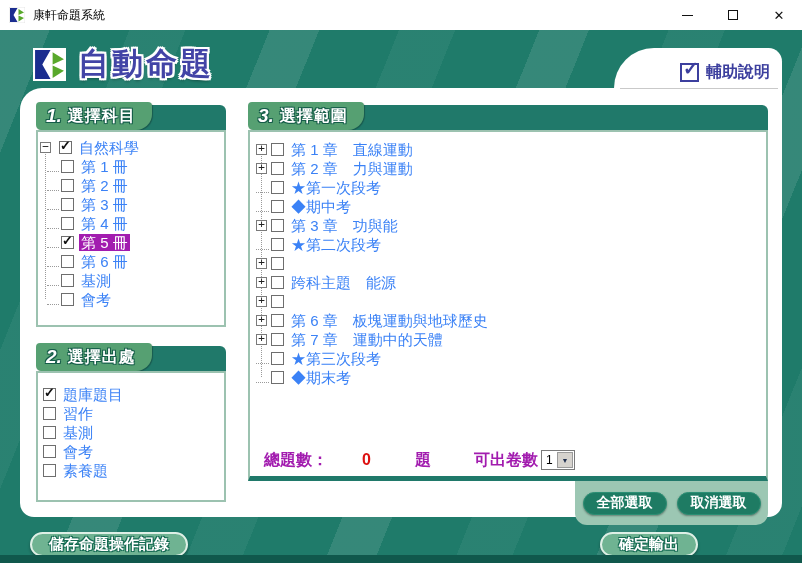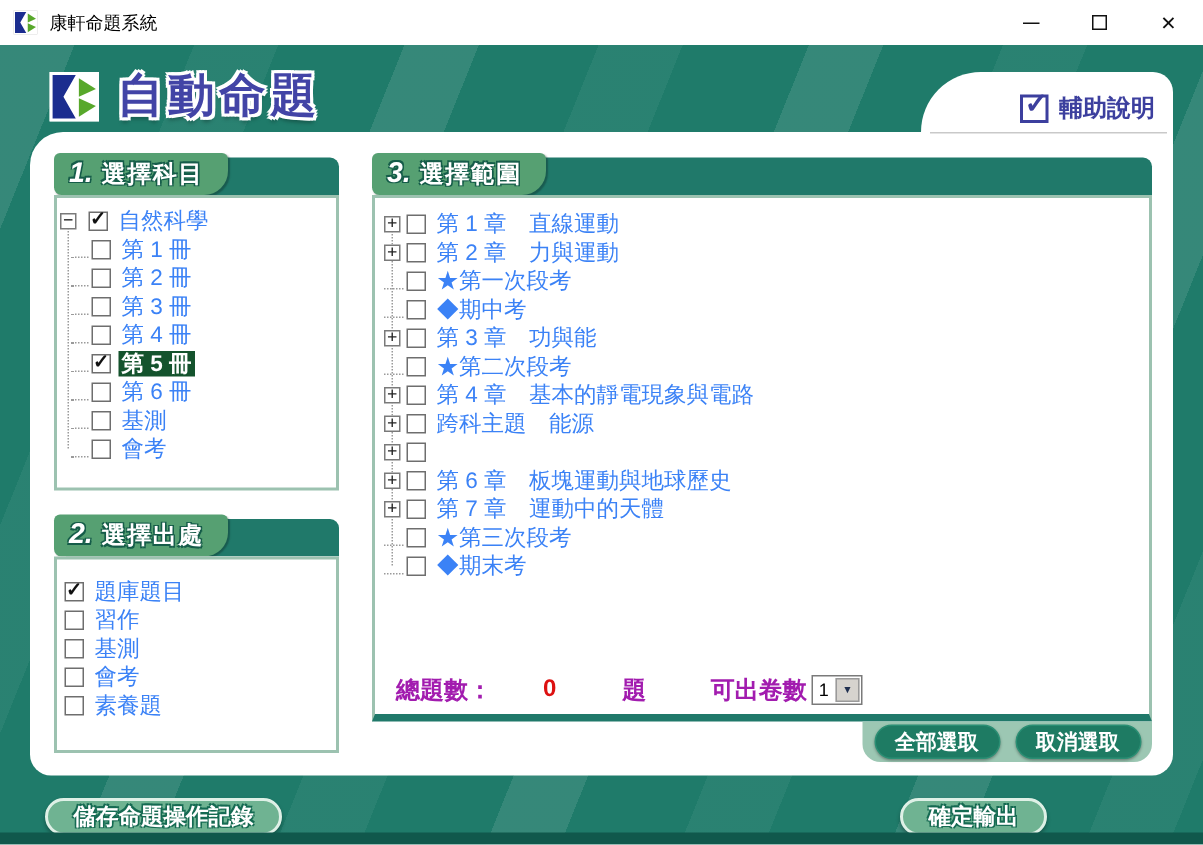--- a/index.html
+++ b/index.html
@@ -79,40 +79,40 @@
   .t-expand{width:11px;height:11px;box-sizing:border-box;border:1px solid #7a7a7a;background:#fff;
     font-family:"DejaVu Sans Mono",monospace;font-size:11px;line-height:8px;text-align:center;
     color:#222;margin-right:8px;flex:none;z-index:1;cursor:pointer;}
   .range .t-expand{margin-right:4px;}
   .t-stub{width:12px;height:10px;border-bottom:1px dotted #9a9a9a;margin-right:2px;flex:none;}
   .range .t-stub{width:13px;}
   .t-check{width:13px;height:13px;box-sizing:border-box;border:1px solid #6e6e6e;background:#fff;
     margin-right:5px;flex:none;position:relative;z-index:1;cursor:pointer;}
   .mark{position:absolute;left:0;top:-4px;font-size:13px;font-weight:bold;color:#111;}
   .t-label{font-size:15px;color:#3b82f6;white-space:pre;padding:0 2px;line-height:17px;cursor:default;}
-  .t-label.sel{background:#14532d;color:#fff;font-weight:bold;}
+  .t-label.sel{background:#a21caf;color:#fff;}
   .rail{position:absolute;width:0;border-left:1px dotted #9a9a9a;}
   #subject-rail{left:7px;top:15px;height:152px;}
   #range-rail{left:11px;top:17px;height:228px;}
 
   
   .range-footer{position:absolute;left:14px;right:8px;bottom:4px;height:24px;display:flex;align-items:center;}
   .f-label{font-size:16px;font-weight:bold;color:#a21caf;}
   .f-total-value{font-size:16px;font-weight:bold;color:#dd1111;margin-left:34px;}
   .f-unit{margin-left:44px;}
   .f-papers{margin-left:43px;}
   .combo{margin-left:3px;width:34px;height:20px;border:1px solid #7a7a7a;background:#fff;
     position:relative;display:flex;align-items:center;box-sizing:border-box;cursor:pointer;}
   .combo-value{font-size:12px;padding-left:4px;color:#000;}
   .combo-btn{position:absolute;right:1px;top:1px;bottom:1px;width:16px;background:#d6d3ce;
     border:1px solid #9a9a9a;box-sizing:border-box;display:flex;align-items:center;
     justify-content:center;font-size:7px;color:#203050;cursor:pointer;}
 
   
-  .select-tab{position:absolute;left:555px;top:393px;width:193px;height:27px;background:#9cc7b3;
+  .select-tab{position:absolute;left:555px;top:393px;width:193px;height:44px;background:#9cc7b3;
     border-radius:0 0 12px 12px;display:flex;align-items:center;justify-content:center;gap:10px;}
   .pill-dark{height:23px;padding:0 13px;background:#1e7b63;border:1px solid #2a8f74;border-radius:12px;
     color:#fff;font-size:14px;font-weight:bold;display:flex;align-items:center;box-sizing:border-box;
     box-shadow:0 1px 2px rgba(0,0,0,.35);cursor:pointer;}
 
   
   .pill-light{position:absolute;height:25px;padding:0 17px;background:#6fb392;
     border:2px solid #def0e6;border-radius:14px;color:#fff;font-size:15px;font-weight:bold;
     display:flex;align-items:center;box-sizing:border-box;cursor:pointer;
     text-shadow:-1px -1px 0 #156a52,1px -1px 0 #156a52,-1px 1px 0 #156a52,1px 1px 0 #156a52;
@@ -303,21 +303,20 @@
               <span class="t-label">第 3 章　功與能</span>
             </div>
             <div class="t-row range">
               <span class="t-stub"></span>
               <span class="t-check"></span>
               <span class="t-label">★第二次段考</span>
             </div>
             <div class="t-row range">
               <span class="t-expand">+</span>
               <span class="t-check"></span>
-              <span class="t-label">第 4 章　基本的靜電現象與電路</span>
             </div>
             <div class="t-row range">
               <span class="t-expand">+</span>
               <span class="t-check"></span>
               <span class="t-label">跨科主題　能源</span>
             </div>
             <div class="t-row range">
               <span class="t-expand">+</span>
               <span class="t-check"></span>
             </div>

